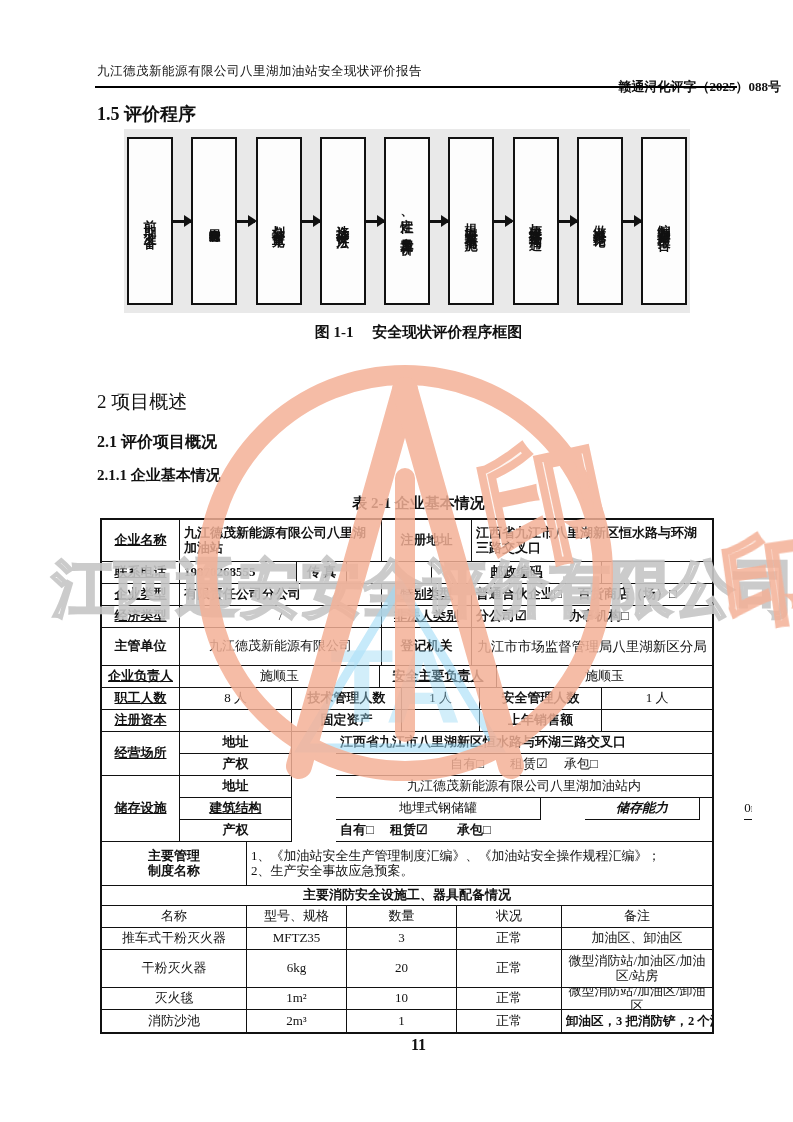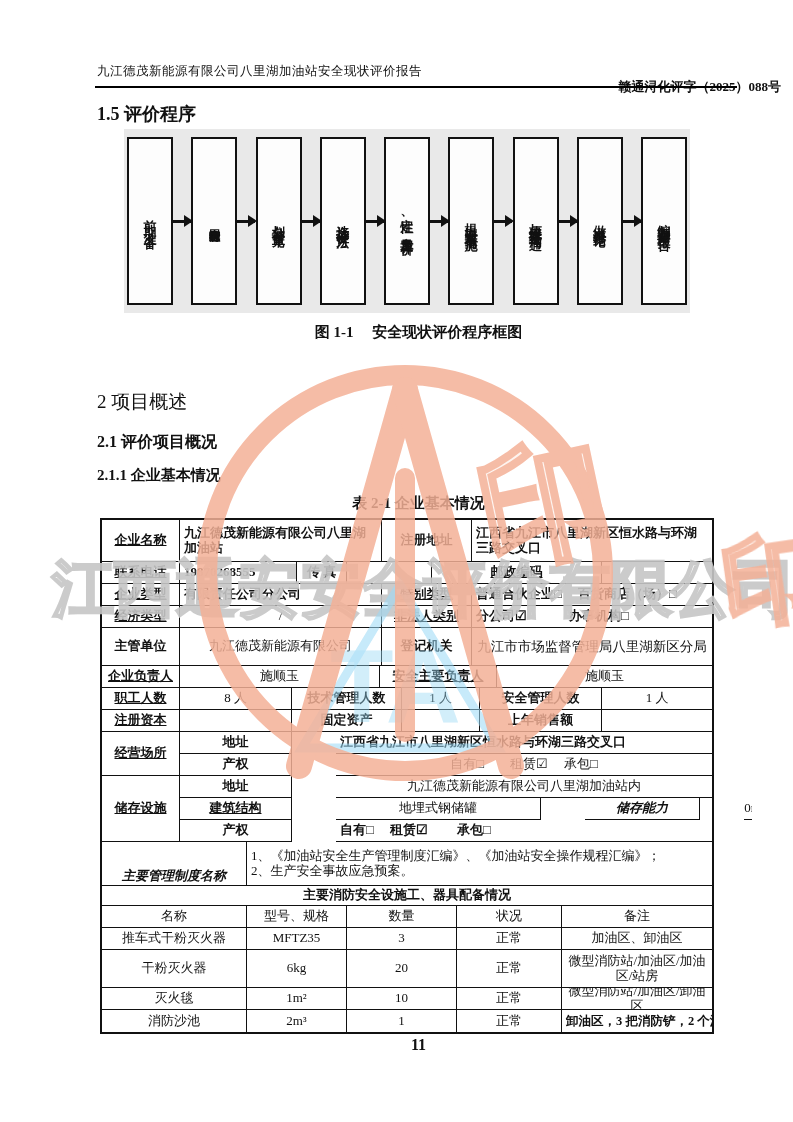--- a/index.html
+++ b/index.html
@@ -53,21 +53,21 @@
   .h42{height:42px;} .h22{height:22px;} .h38{height:38px;} .h44{height:44px;} .h20{height:20px;}
   .h66{height:66px;}
   
   .w78{width:78px;} .w202{width:202px;} .w90{width:90px;} .w240{width:240px;}
   .w117{width:117px;} .w50{width:50px;} .w85{width:85px;} .w170{width:170px;} .w110{width:110px;}
   .w200{width:200px;} .w215{width:215px;}
   .w112{width:112px;} .w78b{width:78px;} .w122{width:122px;}
   .w420{width:420px;} .w205{width:205px;} .w115{width:115px;font-style:italic;} .w100{width:100px;}
   .w145{width:145px;} .w465{width:465px;} .w105{width:105px;} .w150{width:150px;}
   .sec-title{justify-content:center;font-weight:bold;}
-  .two-line{display:flex;flex-direction:row;align-items:flex-end;justify-content:center;font-weight:bold;font-style:italic;}
+  .two-line{display:flex;flex-direction:column;align-items:center;justify-content:center;font-weight:bold;}
   .list-cell{display:flex;flex-direction:column;align-items:flex-start;justify-content:center;}
   
   .wm{position:absolute;left:0;top:0;width:793px;height:1122px;pointer-events:none;z-index:6;}
   .wm-gray{font-size:62px;font-weight:bold;fill:none;stroke:#c6c6c6;stroke-width:2.5px;opacity:.9;
            font-family:"Liberation Sans","DejaVu Sans",sans-serif;}
   .wm-blue{font-size:104px;font-weight:bold;fill:#9ad9f5;opacity:.55;
            font-family:"Liberation Sans","DejaVu Sans",sans-serif;}
   .wm-seal{font-size:128px;font-weight:bold;fill:rgba(244,176,150,0.18);stroke:#f4b096;stroke-width:4px;
            font-family:"Liberation Sans","DejaVu Sans",sans-serif;}
   .wm-seal2{font-size:96px;font-weight:bold;fill:rgba(244,176,150,0.18);stroke:#f4b096;stroke-width:3.5px;

